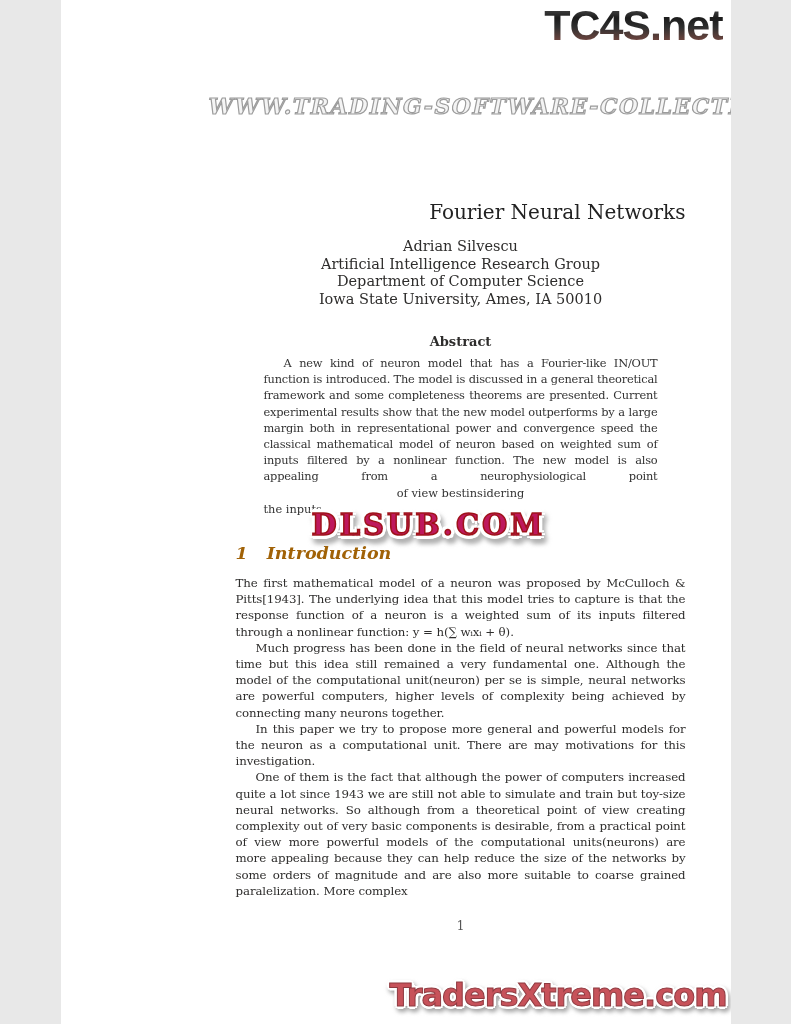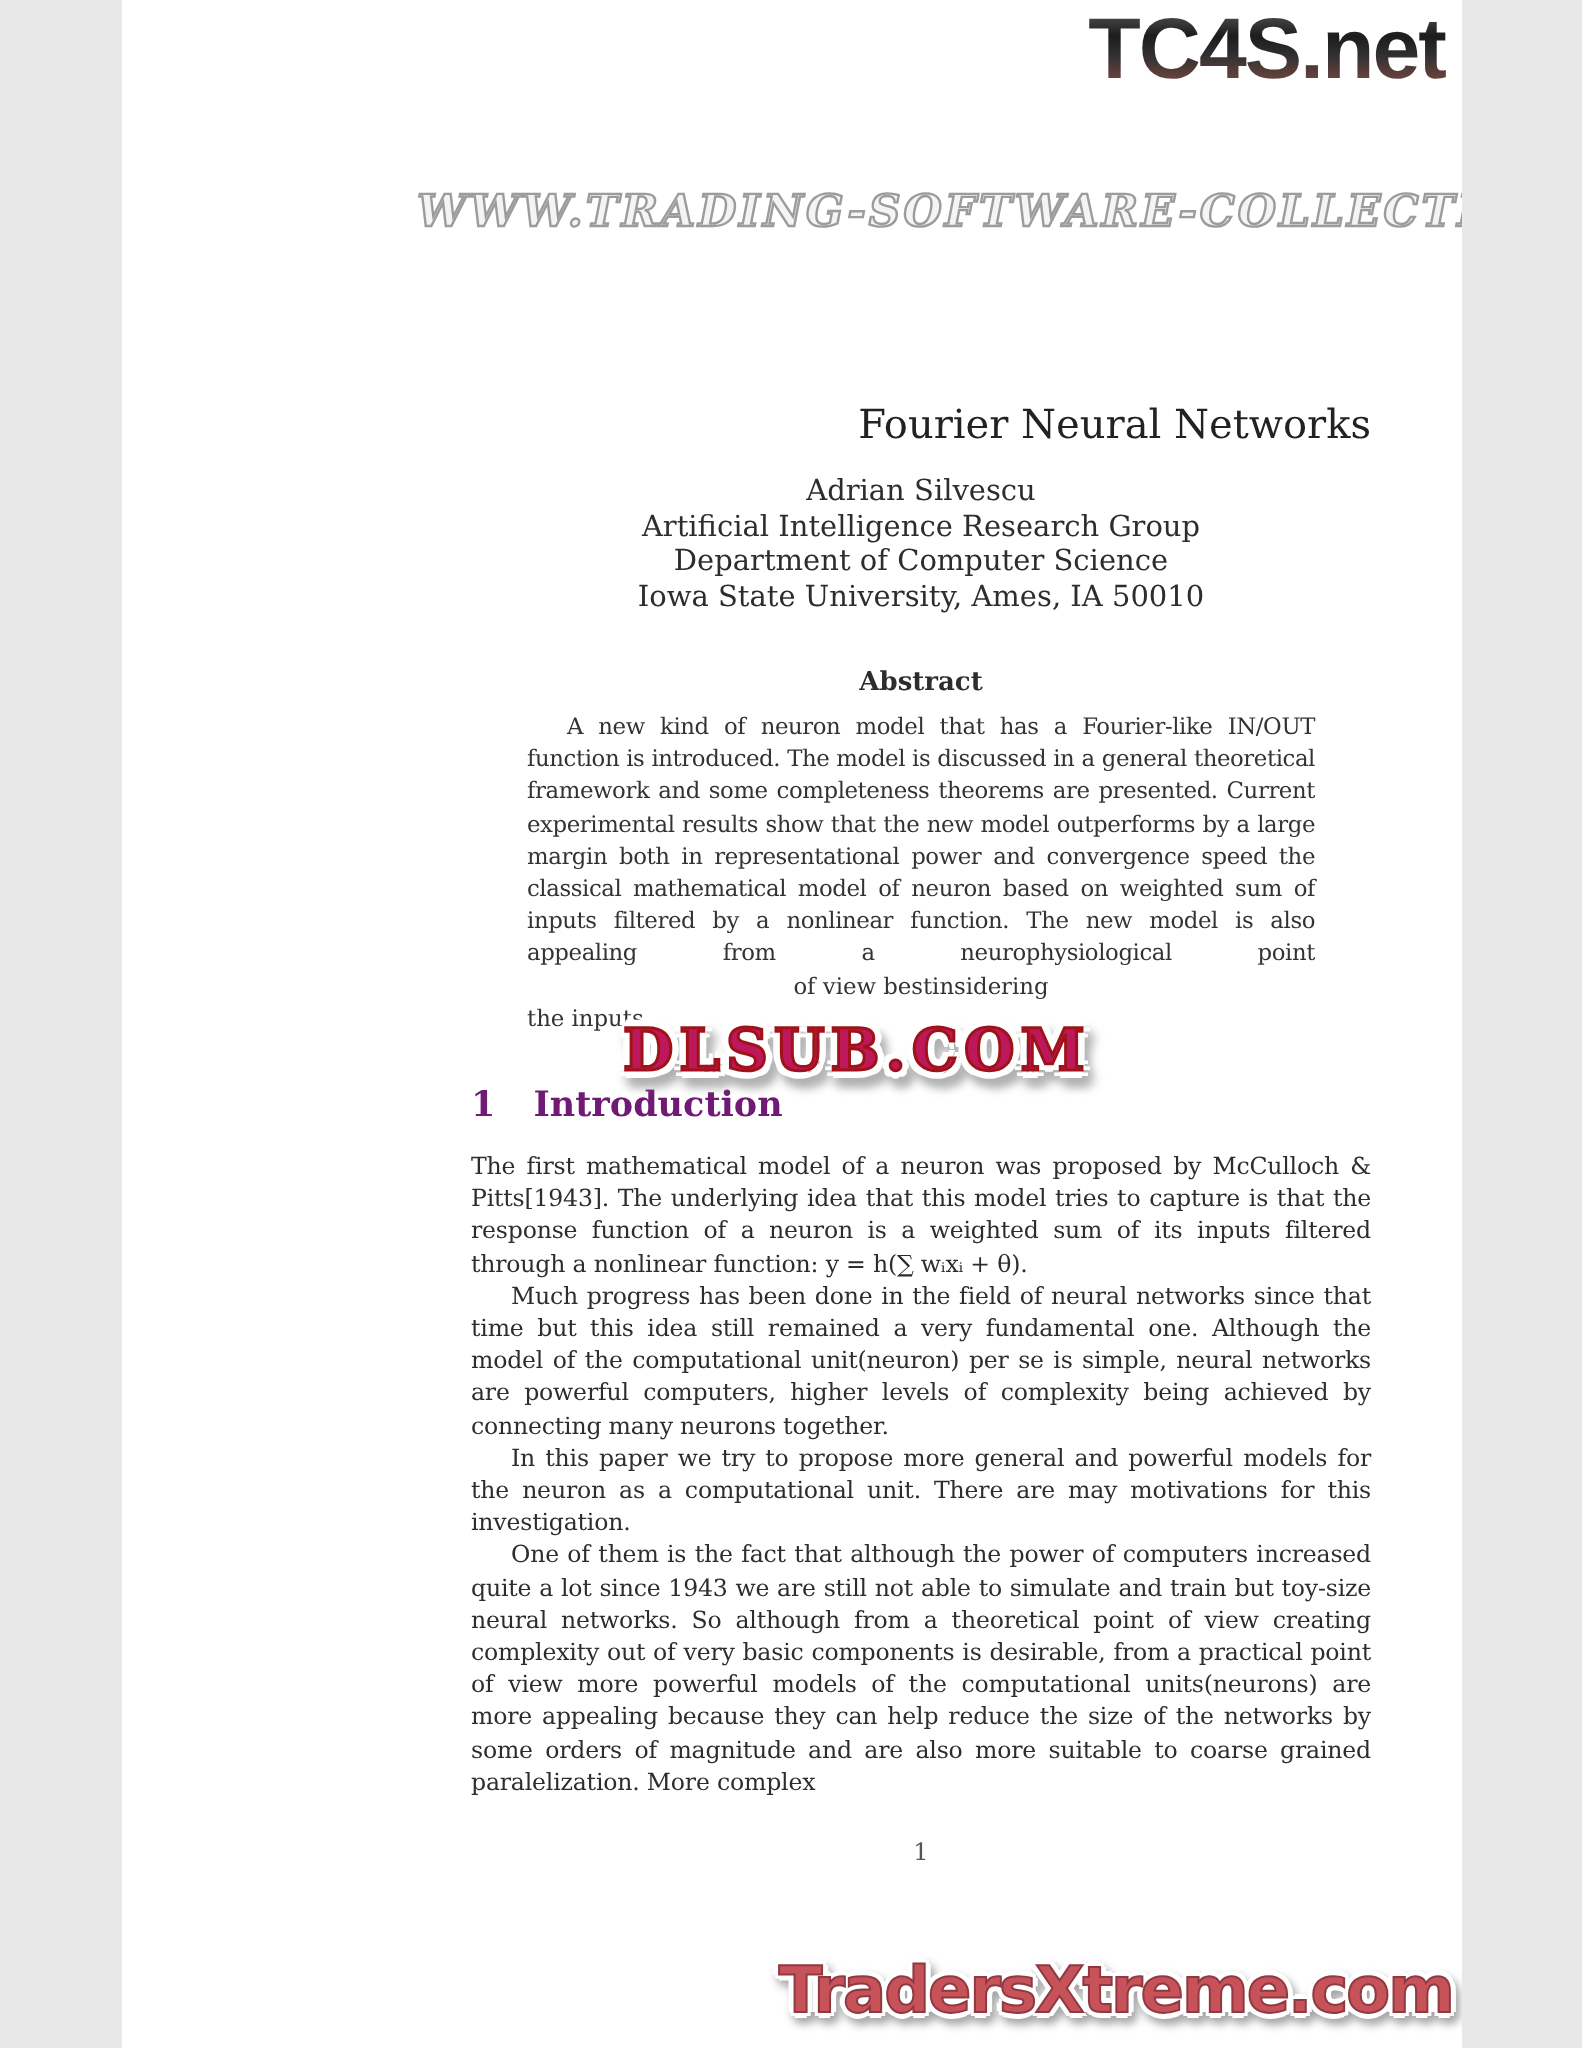--- a/index.html
+++ b/index.html
@@ -32,21 +32,21 @@
   .authors { margin-top:14px; text-align:center; font-size:14.5px; line-height:17.5px; }
   .authors .email { font-family:"DejaVu Sans Mono", monospace; font-size:13px; line-height:17px; margin-top:1px; }
   .abs-head { margin-top:26px; text-align:center; font-weight:bold; font-size:13px; }
   .abs-body {
     margin:6px 28px 0; font-size:11.4px; line-height:16.2px;
     text-align:justify; text-align-last:justify; text-indent:20px;
     letter-spacing:-0.2px; color:#333;
   }
   .abs-line { margin:0 28px; font-size:11.4px; line-height:16.2px; color:#333; }
   .abs-obscured { display:flex; justify-content:center; }
-  .sec { margin:26px 0 12px; font-size:17.5px; font-weight:bold; color:#701a75; }
+  .sec { margin:26px 0 12px; font-size:17.5px; font-weight:bold; color:#a16207;font-style:italic; }
   .sec .num { margin-right:19px; }
   .body-par { margin:0; font-size:11.8px; line-height:16.2px; text-align:justify; letter-spacing:-0.1px; }
   .body-par.ind { text-indent:20px; }
   .it { }
   .pagenum { margin-top:20px; text-align:center; font-size:12px; color:#555; }
 
   
   .dlsub {
     position:absolute; left:251px; top:502px; white-space:nowrap;
     font-family:"DejaVu Serif", serif; font-weight:bold;

